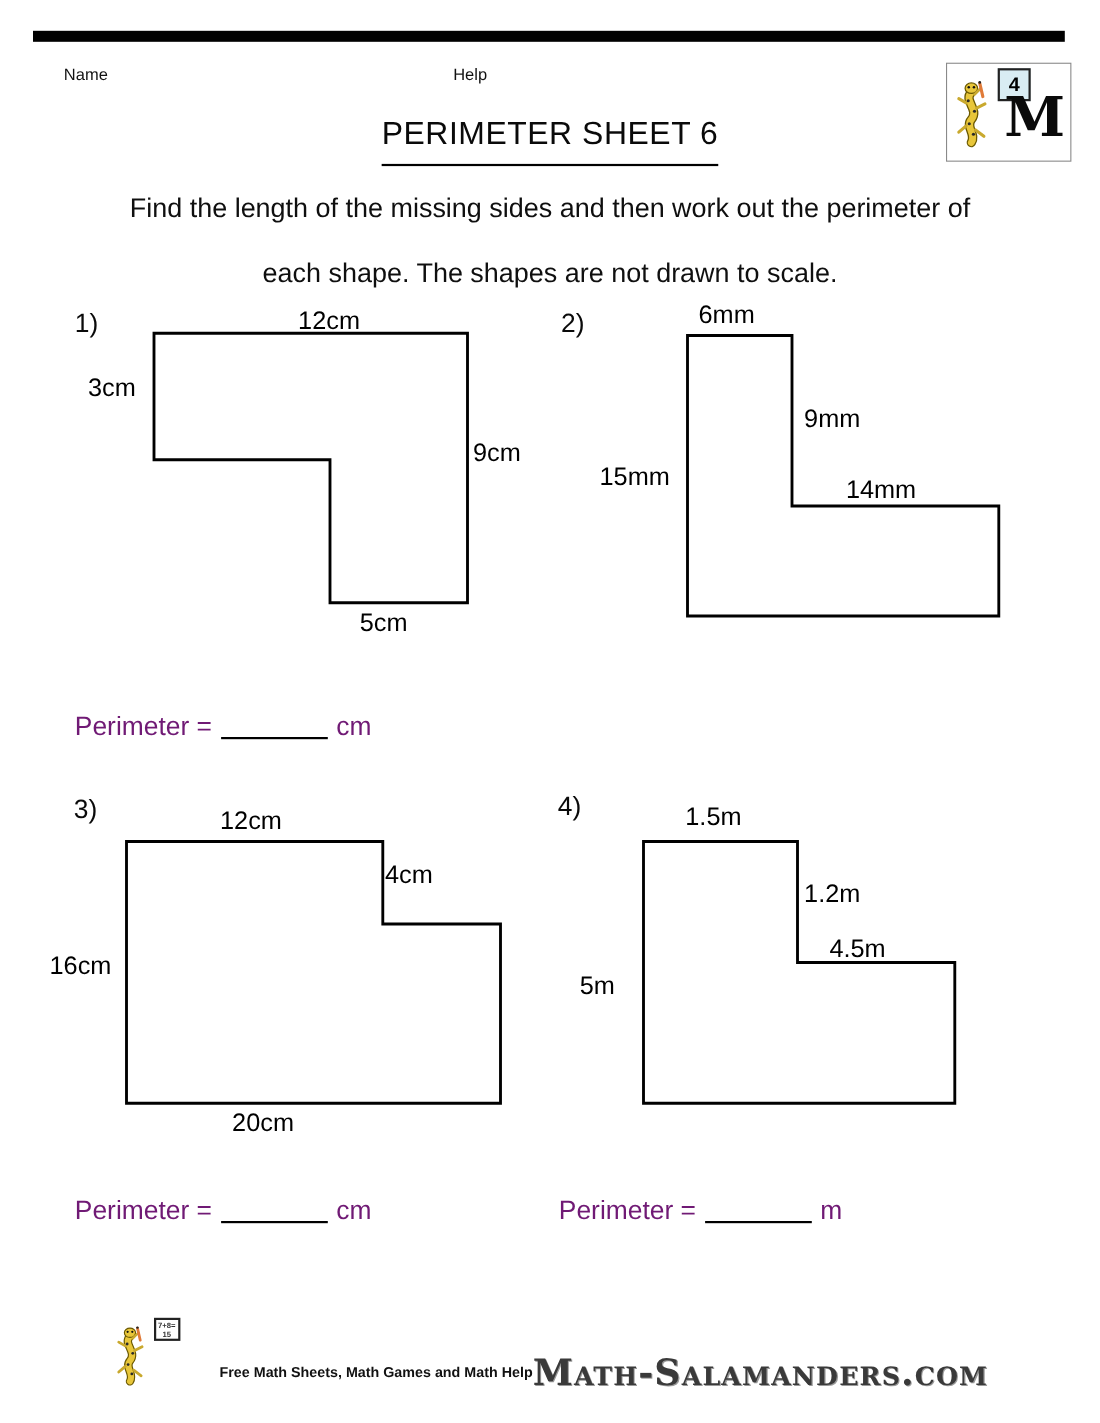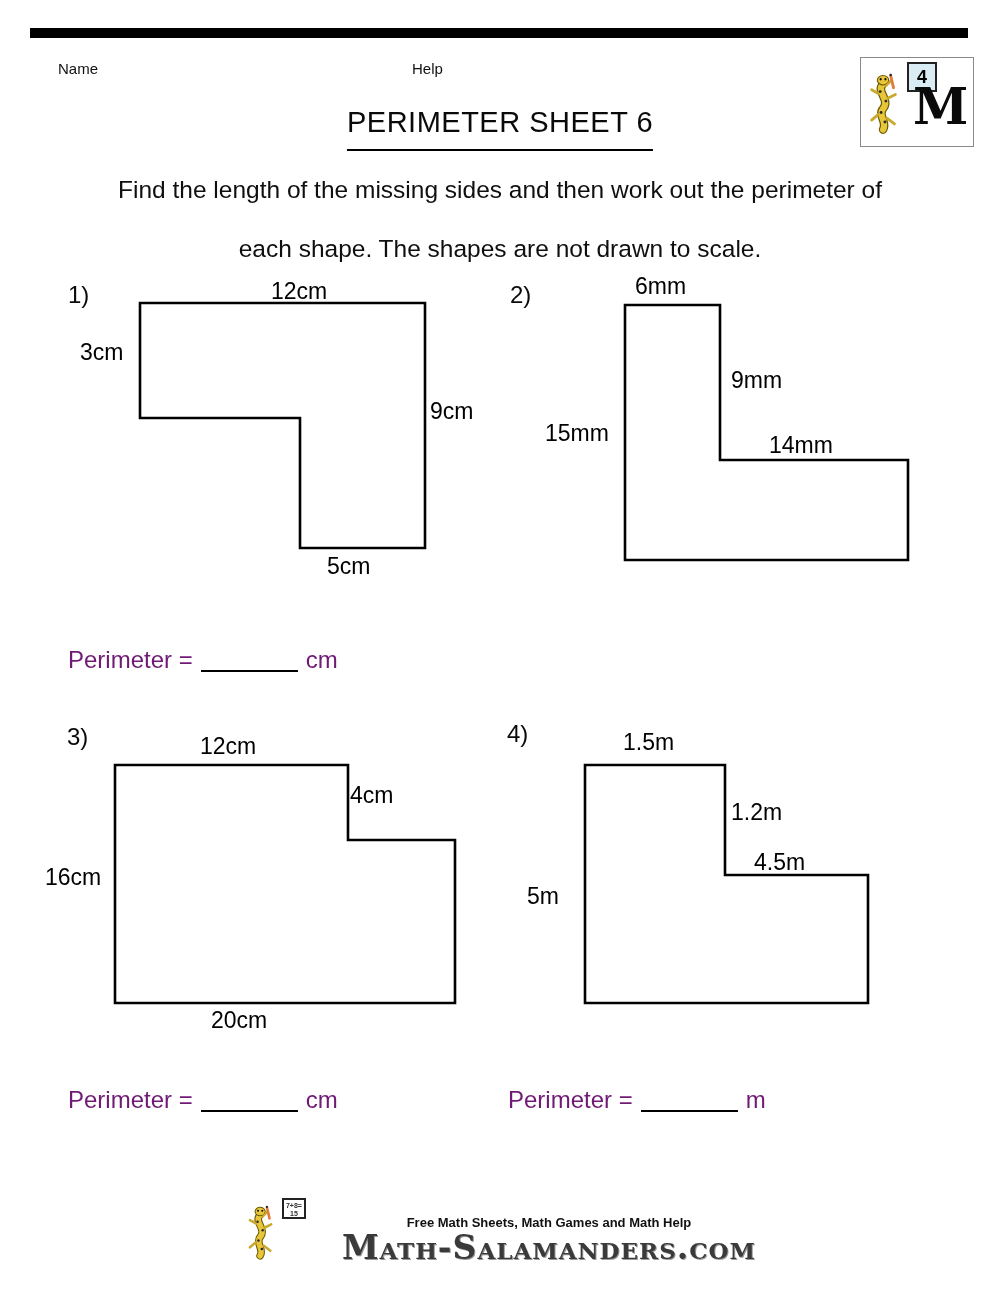--- a/index.html
+++ b/index.html
@@ -32,21 +32,21 @@
   .perim{position:absolute;font-size:24px;color:#701a75;white-space:nowrap;}
   .blank{display:inline-block;width:97px;border-bottom:2px solid #000;height:24px;vertical-align:-4px;margin:0 8px;}
   .blank.no-gap{margin-right:0;}
 
   
   .footer{position:absolute;left:0;top:1198px;width:100%;display:flex;justify-content:center;align-items:flex-end;gap:6px;}
   .sal-cluster{position:relative;width:56px;height:66px;}
   .board{width:24px;height:21px;border:2px solid #222;background:#fff;position:absolute;right:-6px;top:0;
          font-size:7px;line-height:1.15;text-align:center;color:#333;font-weight:bold;padding-top:2px;box-sizing:border-box;}
   .board.in-footer{}
-  .f-text{display:flex;flex-direction:column;align-items:center;margin-left:36px;}
+  .f-text{display:flex;flex-direction:row;align-items:center;margin-left:36px;}
   .tagline{font-size:13px;font-weight:bold;color:#111;margin-bottom:1px;}
   .sitename{font-family:"DejaVu Serif",serif;font-weight:bold;font-size:33px;line-height:1;
             font-variant:small-caps;letter-spacing:1px;color:#3a3a3a;text-shadow:1px 1px 0 #9a9a9a;}
 </style>
 </head>
 <body>
 
 <div id="page">
 
   <svg width="0" height="0" style="position:absolute" aria-hidden="true">

